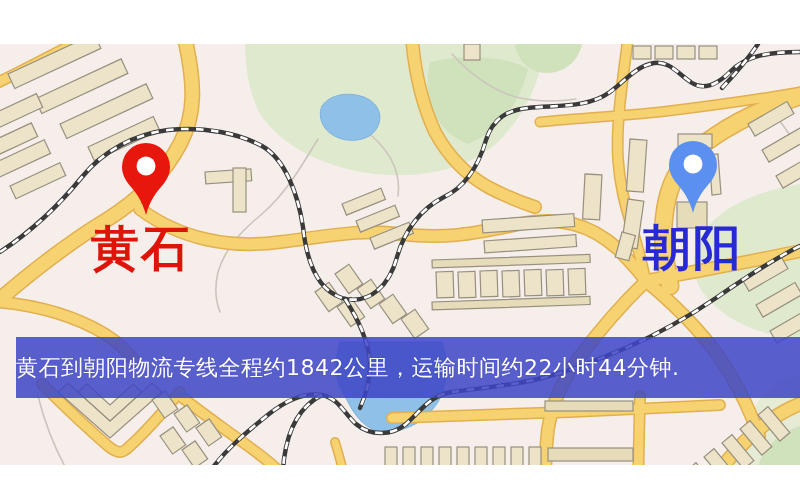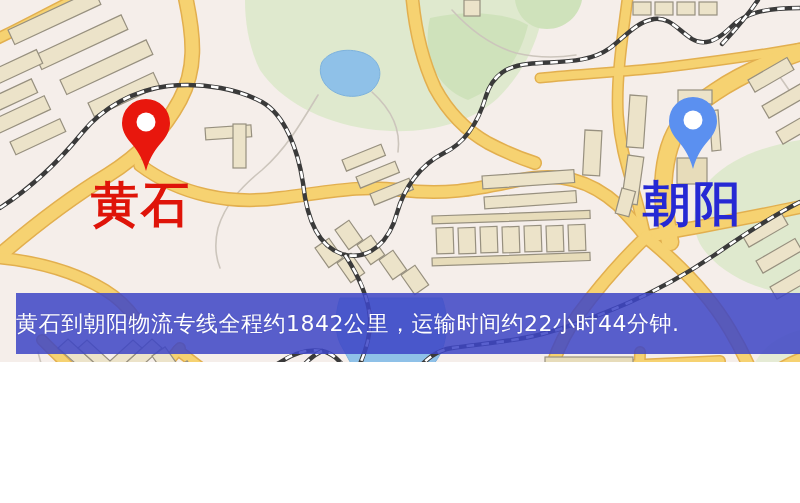--- a/index.html
+++ b/index.html
@@ -1,18 +1,19 @@
 <!DOCTYPE html>
 <html><head>
 <meta charset="utf-8">
 <style>
   html,body{margin:0;padding:0;background:#ffffff;}
   #stage{
-    position:relative;width:800px;height:362px;overflow:hidden;
+    position:relative;width:800px;height:421px;overflow:hidden;
     font-family:"DejaVu Sans",sans-serif;
+    margin-top:44px;
   }
   #map-svg{position:absolute;left:0;top:0;}
   .road-casing{fill:none;stroke:#e2af4f;stroke-linecap:round;stroke-linejoin:round;}
   .road-fill{fill:none;stroke:#f6d271;stroke-linecap:round;stroke-linejoin:round;}
   .rail-base{fill:none;stroke:#3a3a3a;stroke-width:4.4;stroke-linecap:round;}
   .rail-dash{fill:none;stroke:#ffffff;stroke-width:2.6;stroke-dasharray:7.5 7.5;stroke-linecap:butt;}
   .bld{fill:#ece3c9;stroke:#97907f;stroke-width:1.2;}
   .bld2{fill:#e7dcba;stroke:#97907f;stroke-width:1.2;}
   .park{fill:#dfe9ce;stroke:none;}
   .park-dark{fill:#cfe2bb;stroke:none;}

